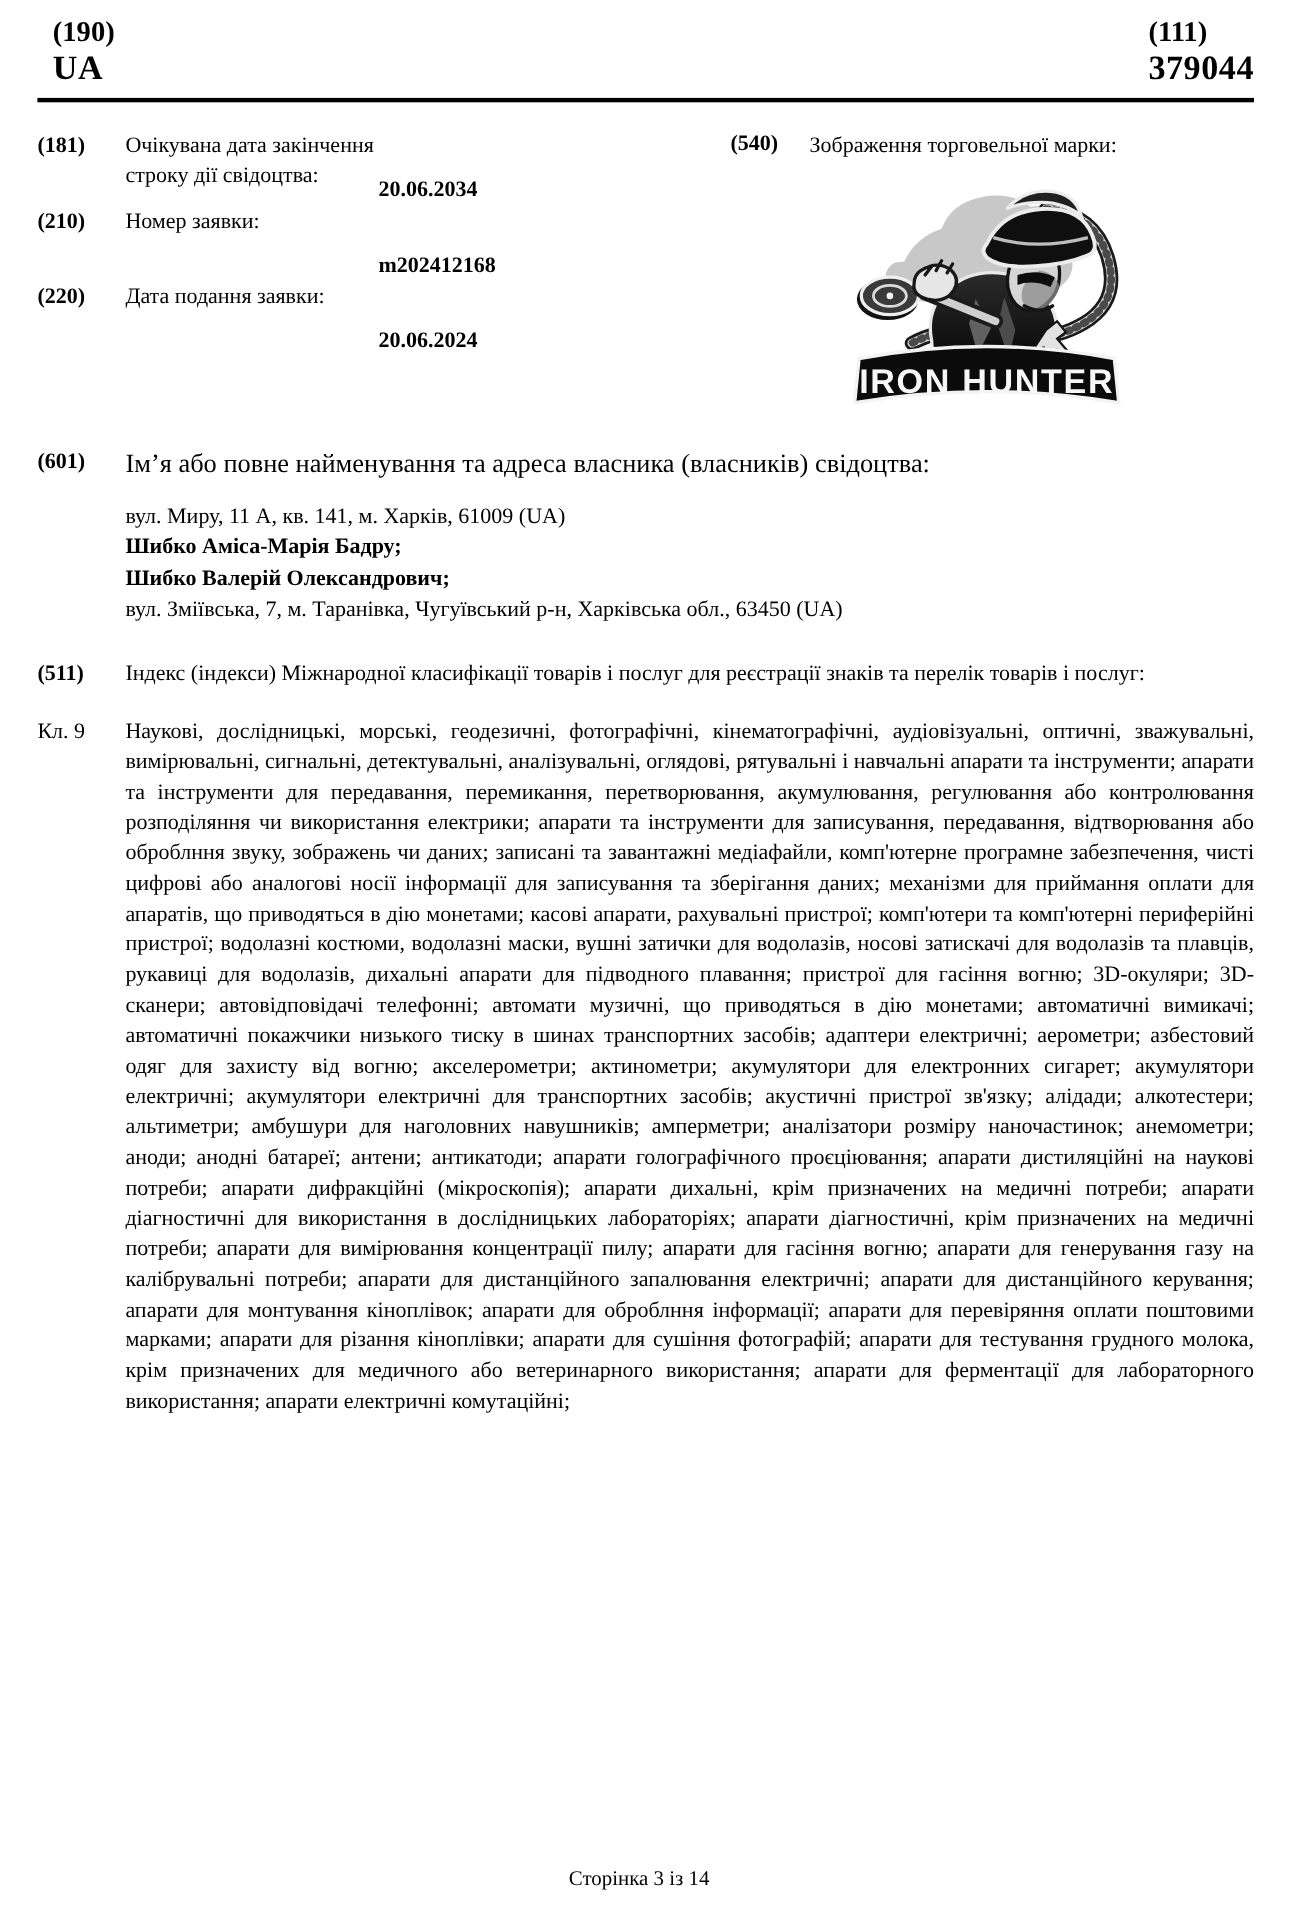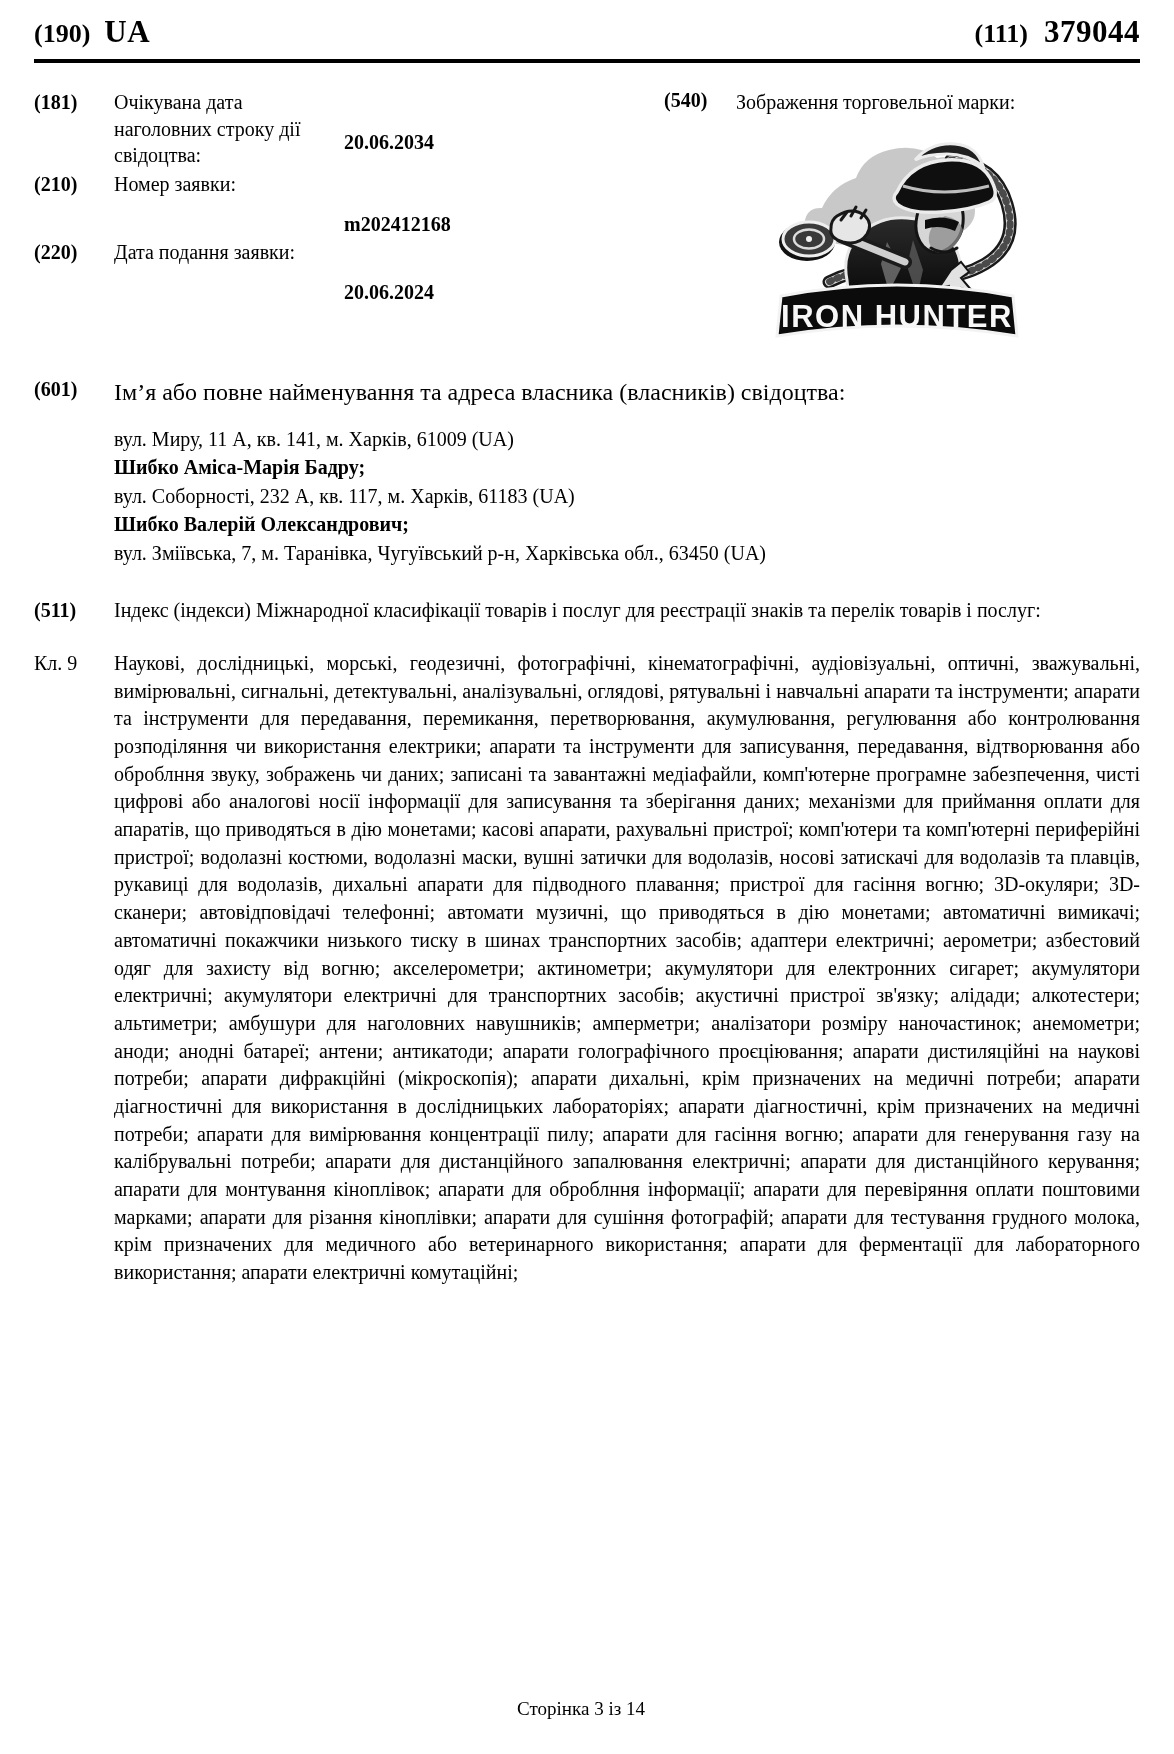--- a/index.html
+++ b/index.html
@@ -28,20 +28,21 @@
   .doc-header {
     display: flex;
     align-items: baseline;
     justify-content: space-between;
     padding-top: 14px;
   }
   .hdr-left, .hdr-right {
     display: flex;
     align-items: baseline;
     white-space: nowrap;
+    flex-direction: column;
   }
   .hdr-code {
     font-size: 26px;
     font-weight: bold;
   }
   .hdr-country {
     font-size: 31px;
     font-weight: bold;
     margin-left: 14px;
     letter-spacing: .5px;
@@ -202,21 +203,21 @@
     </div>
   </div>
   <hr class="hdr-rule">
 
   <div class="biblio">
 
     <div class="biblio-left">
 
       <div class="field-row">
         <div class="field-code">(181)</div>
-        <div class="field-label">Очікувана дата наголовних строку дії свідоцтва:</div>
+        <div class="field-label">Очікувана дата закінчення строку дії свідоцтва:</div>
         <div class="field-value">20.06.2034</div>
       </div>
 
       <div class="field-row">
         <div class="field-code">(210)</div>
         <div class="field-label">Номер заявки:</div>
         <div class="field-value">m202412168</div>
       </div>
 
       <div class="field-row">
@@ -306,21 +307,20 @@
       <div class="section-heading">Ім’я або повне найменування та адреса власника (власників) свідоцтва:</div>
 
       <div class="owner-list">
 
         <div>
           <div class="owner-address">вул. Миру, 11 А, кв. 141, м. Харків, 61009 (UA)</div>
         </div>
 
         <div>
           <div class="owner-name">Шибко Аміса-Марія Бадру;</div>
-          <div class="owner-address">вул. Соборності, 232 А, кв. 117, м. Харків, 61183 (UA)</div>
         </div>
 
         <div>
           <div class="owner-name">Шибко Валерій Олександрович;</div>
           <div class="owner-address">вул. Зміївська, 7, м. Таранівка, Чугуївський р-н, Харківська обл., 63450 (UA)</div>
         </div>
 
       </div>
     </div>
   </div>

